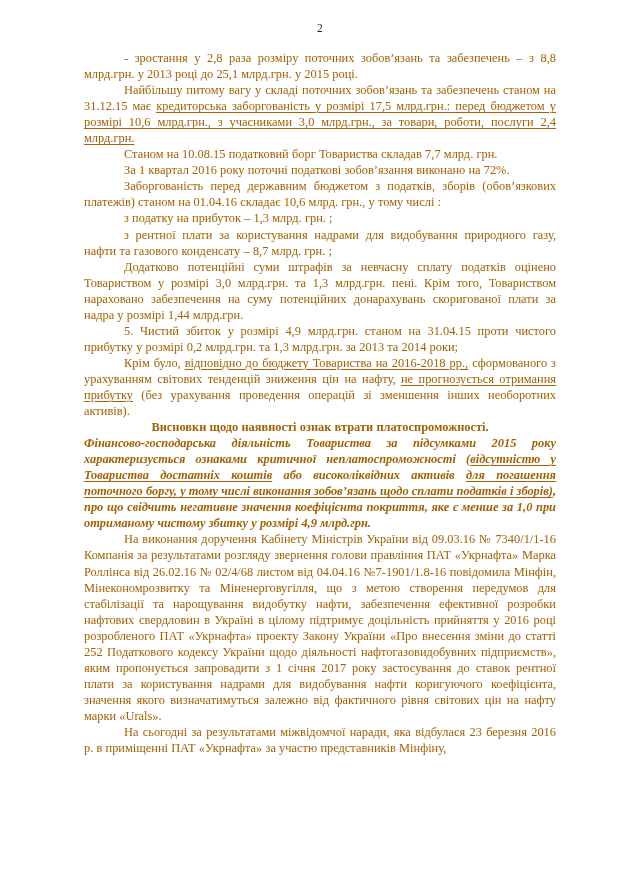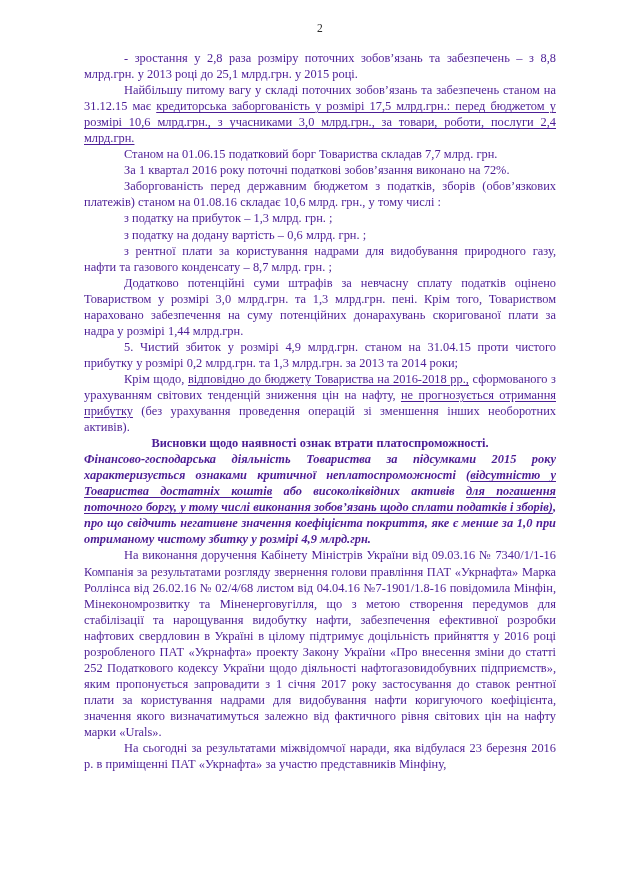--- a/index.html
+++ b/index.html
@@ -37,21 +37,21 @@
     top: 50px;
     width: 472px;
   }
   p {
     margin: 0;
     font-size: 12.4px;
     line-height: 16.05px;
     text-align: justify;
     text-justify: inter-word;
     text-indent: 40px;
-    color: #4c1d95;
+    color: #a16207;
     -webkit-font-smoothing: antialiased;
     word-spacing: 0.1px;
   }
   p.bold-head {
     font-weight: bold;
     text-indent: 0;
     text-align: center;
   }
   p.ital {
     font-style: italic;
@@ -70,39 +70,38 @@
 <div class="page">
 
   <div class="page-number">2</div>
 
   <div class="body-block">
 
     <p>- зростання у 2,8 раза розміру поточних зобов’язань та забезпечень – з 8,8 млрд.грн. у 2013 році до 25,1 млрд.грн. у 2015 році.</p>
 
     <p><span>Найбільшу питому вагу у складі поточних зобов’язань та забезпечень станом на 31.12.15 має </span><span class="u">кредиторська заборгованість у розмірі 17,5 млрд.грн.: перед бюджетом у розмірі 10,6 млрд.грн., з учасниками 3,0 млрд.грн., за товари, роботи, послуги 2,4 млрд.грн.</span></p>
 
-    <p>Станом на 01.06.15 податковий борг Товариства складав 7,7 млрд. грн.</p>
+    <p>Станом на 10.08.15 податковий борг Товариства складав 7,7 млрд. грн.</p>
 
 
 
     <p>За 1 квартал  2016 року поточні податкові зобов’язання виконано на 72%.</p>
 
-    <p>Заборгованість перед державним бюджетом з податків, зборів (обов’язкових платежів) станом на 01.08.16 складає 10,6 млрд. грн., у тому числі :</p>
+    <p>Заборгованість перед державним бюджетом з податків, зборів (обов’язкових платежів) станом на 01.04.16 складає 10,6 млрд. грн., у тому числі :</p>
 
     <p>з податку на прибуток – 1,3 млрд. грн. ;</p>
 
-    <p>з податку на додану вартість – 0,6 млрд. грн. ;</p>
 
     <p>з рентної плати за користування надрами для видобування природного газу, нафти та газового конденсату  – 8,7 млрд. грн. ;</p>
 
     <p>Додатково потенційні суми штрафів за невчасну сплату податків оцінено Товариством у розмірі 3,0 млрд.грн. та 1,3 млрд.грн. пені. Крім того, Товариством нараховано забезпечення на суму потенційних донарахувань скоригованої плати за надра у розмірі 1,44 млрд.грн.</p>
 
     <p>5. Чистий збиток у розмірі 4,9 млрд.грн. станом на 31.04.15 проти чистого прибутку у розмірі 0,2 млрд.грн.  та 1,3 млрд.грн. за 2013 та 2014 роки;</p>
 
-    <p><span>Крім щодо, </span><span class="u">відповідно до бюджету Товариства на 2016-2018 рр.,</span><span> сформованого з урахуванням світових тенденцій зниження цін на нафту, </span><span class="u">не прогнозується отримання прибутку</span><span> (без урахування проведення операцій зі зменшення інших необоротних активів).</span></p>
+    <p><span>Крім було, </span><span class="u">відповідно до бюджету Товариства на 2016-2018 рр.,</span><span> сформованого з урахуванням світових тенденцій зниження цін на нафту, </span><span class="u">не прогнозується отримання прибутку</span><span> (без урахування проведення операцій зі зменшення інших необоротних активів).</span></p>
 
     <p class="bold-head">Висновки щодо наявності ознак втрати платоспроможності.</p>
 
     <p class="ital"><span>Фінансово-господарська діяльність Товариства за підсумками 2015 року характеризується ознаками критичної неплатоспроможності (</span><span class="u">відсутністю у Товариства достатніх коштів</span><span> або високоліквідних активів </span><span class="u">для погашення поточного боргу, у тому числі виконання зобов’язань щодо сплати податків і зборів)</span><span>, про що свідчить негативне значення коефіцієнта покриття, яке є менше за 1,0 при отриманому чистому збитку у розмірі 4,9 млрд.грн.</span></p>
 
     <p>На виконання доручення Кабінету Міністрів України   від 09.03.16 № 7340/1/1-16 Компанія за результатами розгляду звернення голови правління ПАТ «Укрнафта» Марка Роллінса від 26.02.16 № 02/4/68 листом від 04.04.16 №7-1901/1.8-16 повідомила Мінфін, Мінекономрозвитку та Міненерговугілля,  що з метою створення передумов для стабілізації та нарощування видобутку нафти, забезпечення ефективної розробки нафтових свердловин в Україні в цілому підтримує доцільність прийняття у 2016 році розробленого ПАТ «Укрнафта» проекту Закону України «Про внесення зміни до статті 252 Податкового кодексу України щодо діяльності нафтогазовидобувних підприємств», яким  пропонується запровадити з 1 січня 2017 року застосування до ставок рентної плати за користування надрами для видобування нафти коригуючого коефіцієнта, значення якого визначатимуться залежно від фактичного рівня світових цін на нафту марки «Urals».</p>
 
     <p>На сьогодні за результатами міжвідомчої наради, яка відбулася 23 березня 2016 р. в приміщенні ПАТ «Укрнафта» за участю представників Мінфіну,</p>
 
   </div>

